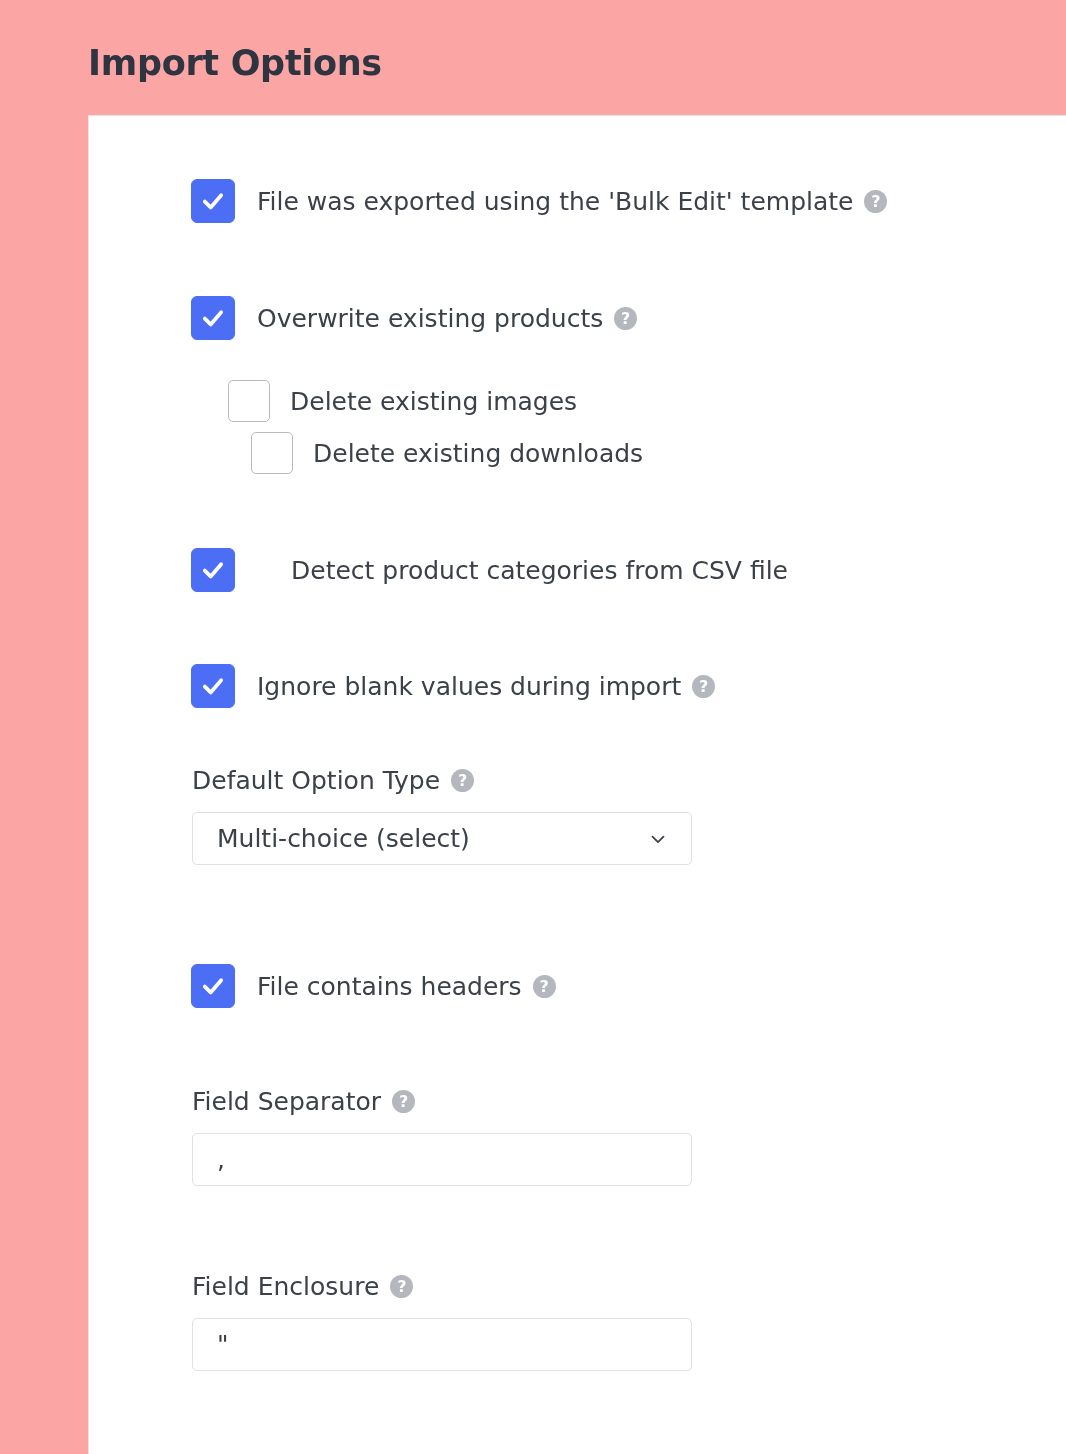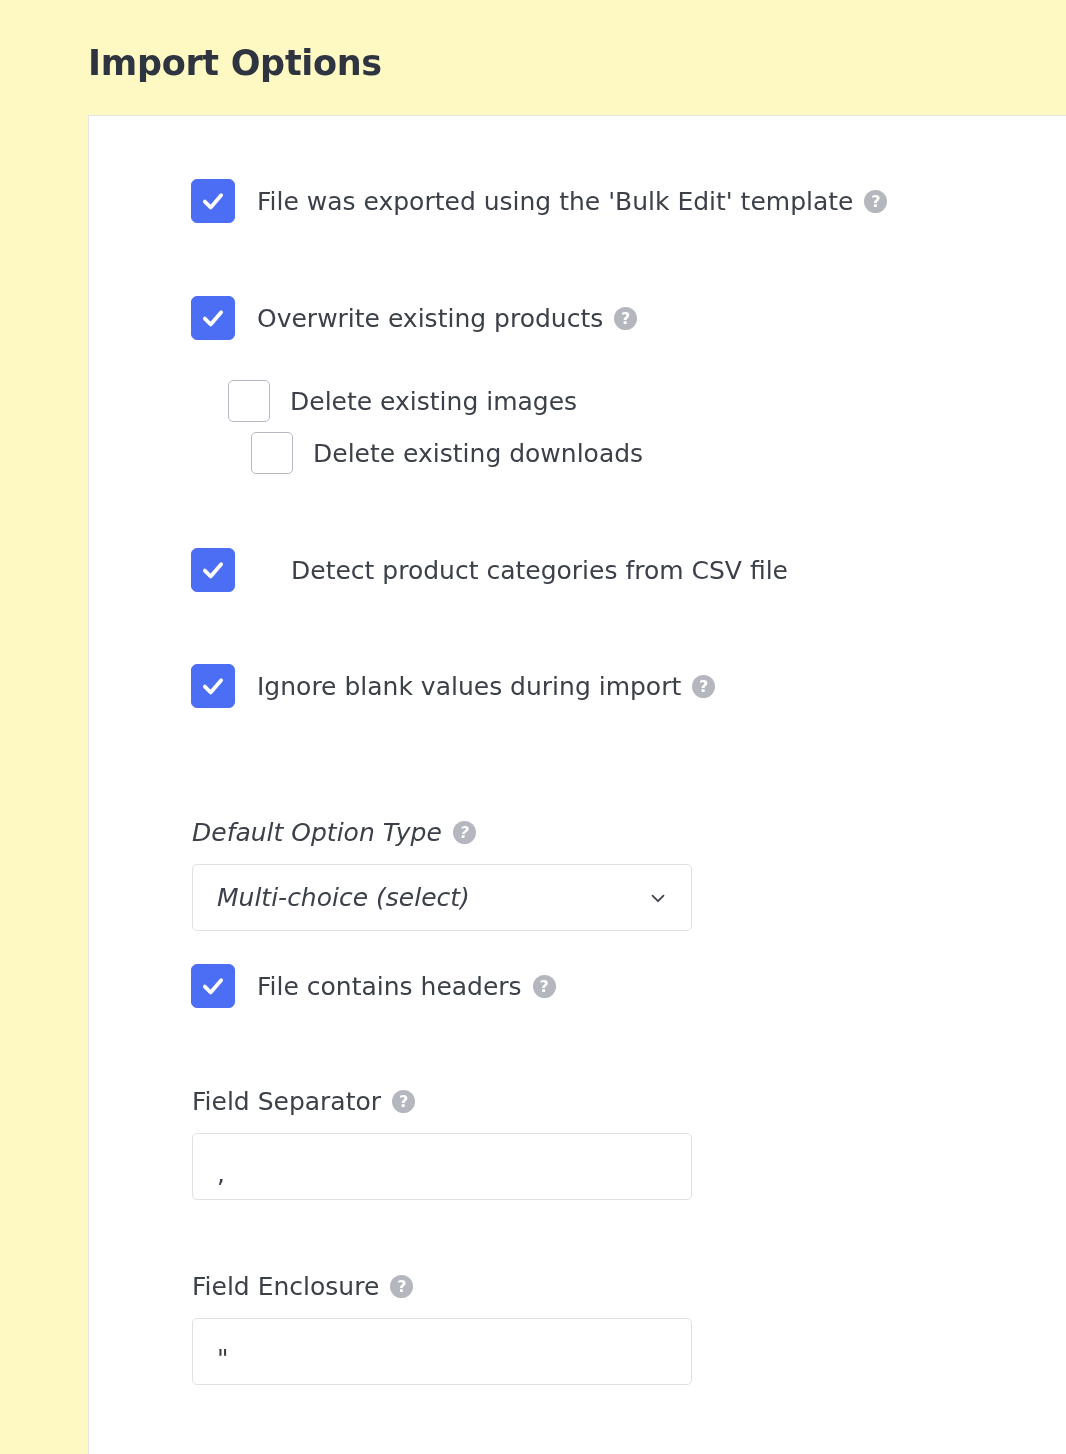--- a/index.html
+++ b/index.html
@@ -12,21 +12,21 @@
     height: 1454px;
     overflow: hidden;
     font-family: "DejaVu Sans", "Liberation Sans", sans-serif;
     -webkit-font-smoothing: antialiased;
   }
 
   .page {
     position: relative;
     width: 1066px;
     height: 1454px;
-    background: #fef9c3;
+    background: #fca5a5;
     box-sizing: border-box;
   }
 
   .page-title {
     position: absolute;
     left: 88px;
     top: 44px;
     font-size: 35px;
     font-weight: 700;
     color: #2e3440;
@@ -124,21 +124,21 @@
     line-height: 1;
     white-space: nowrap;
     display: flex;
     align-items: center;
   }
   .field-label .help { margin-left: 11px; vertical-align: 0; }
 
   .control {
     margin-top: 19px;
     width: 500px;
-    height: 67px;
+    height: 53px;
     box-sizing: border-box;
     background: #ffffff;
     border: 1px solid #dfe1e6;
     border-radius: 5px;
     position: relative;
     display: flex;
     align-items: center;
   }
   .control .val {
     font-size: 25px;
@@ -219,21 +219,21 @@
         <span class="cb checked">
           <svg width="28" height="28" viewBox="0 0 24 24" fill="none">
             <path d="M5 12.5 L10 17.5 L19 7" stroke="#ffffff" stroke-width="3.2" stroke-linecap="round" stroke-linejoin="round"></path>
           </svg>
         </span>
         <span class="opt-label">
           <span>Ignore blank values during import</span><span class="help">?</span>
         </span>
       </div>
 
-      <div class="field-group" style="left:103px; top:704px;font-style:italic;">
+      <div class="field-group" style="left:103px; top:652px;">
         <div class="field-label">
           <span>Default Option Type</span>
           <span class="help">?</span>
         </div>
         <div class="control select">
           <span class="val">Multi-choice (select)</span>
           <span class="chevron">
             <svg width="22" height="22" viewBox="0 0 24 24" fill="none">
               <path d="M6 9.5 L12 15.5 L18 9.5" stroke="#3b4049" stroke-width="1.9" stroke-linecap="round" stroke-linejoin="round"></path>
             </svg>

